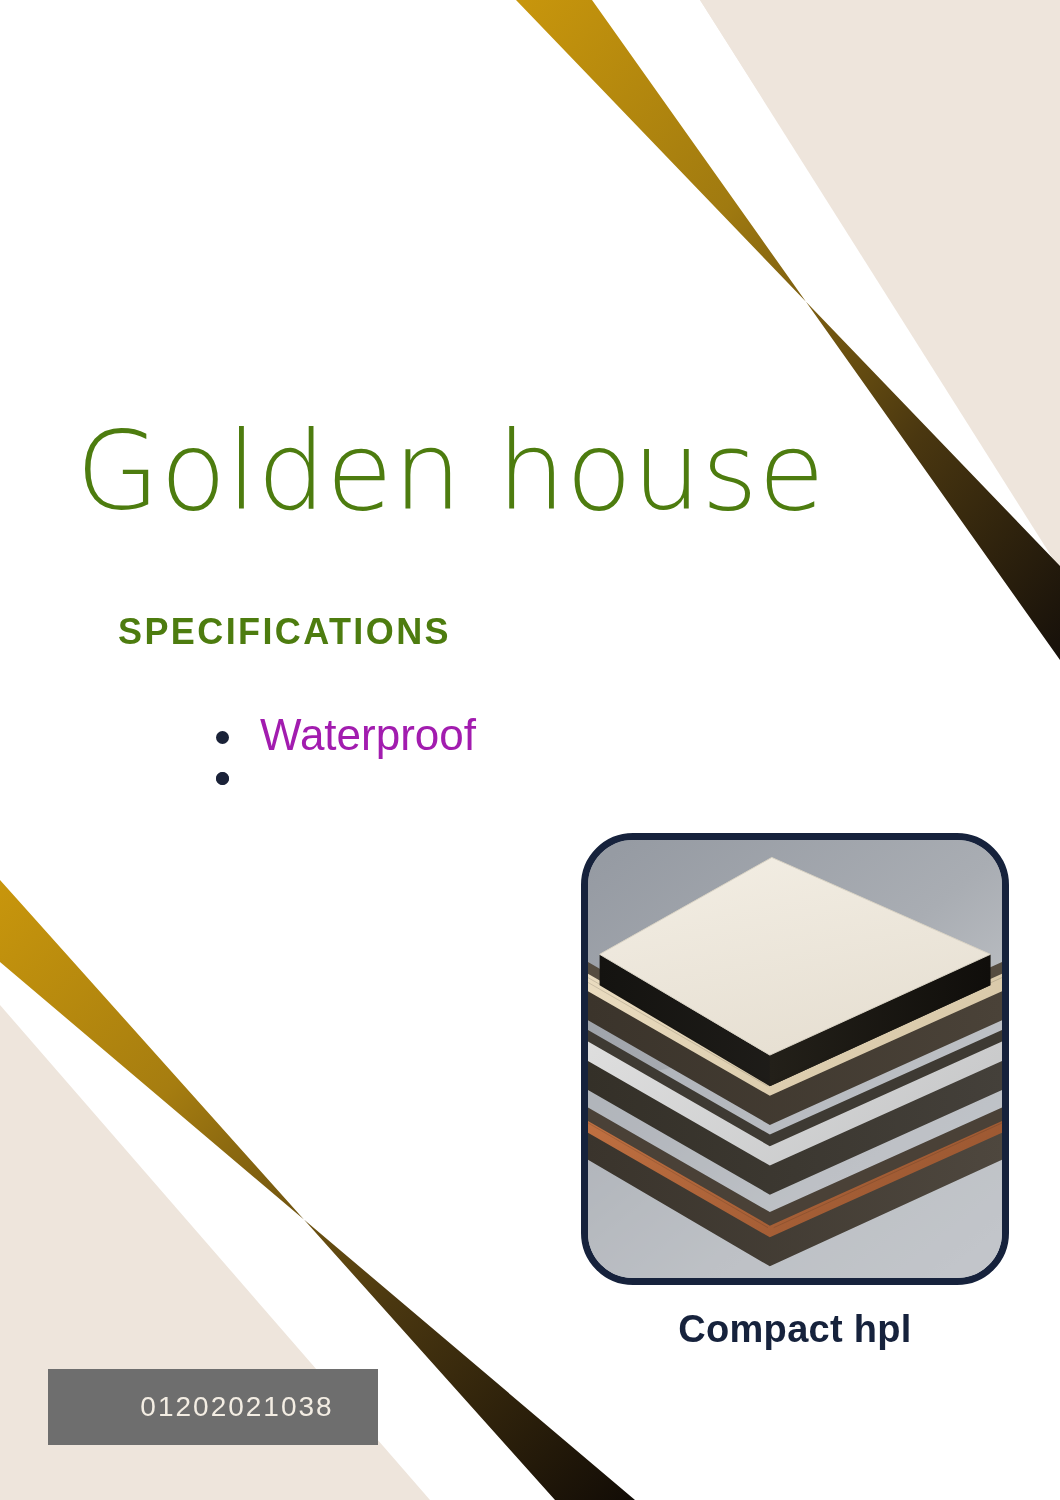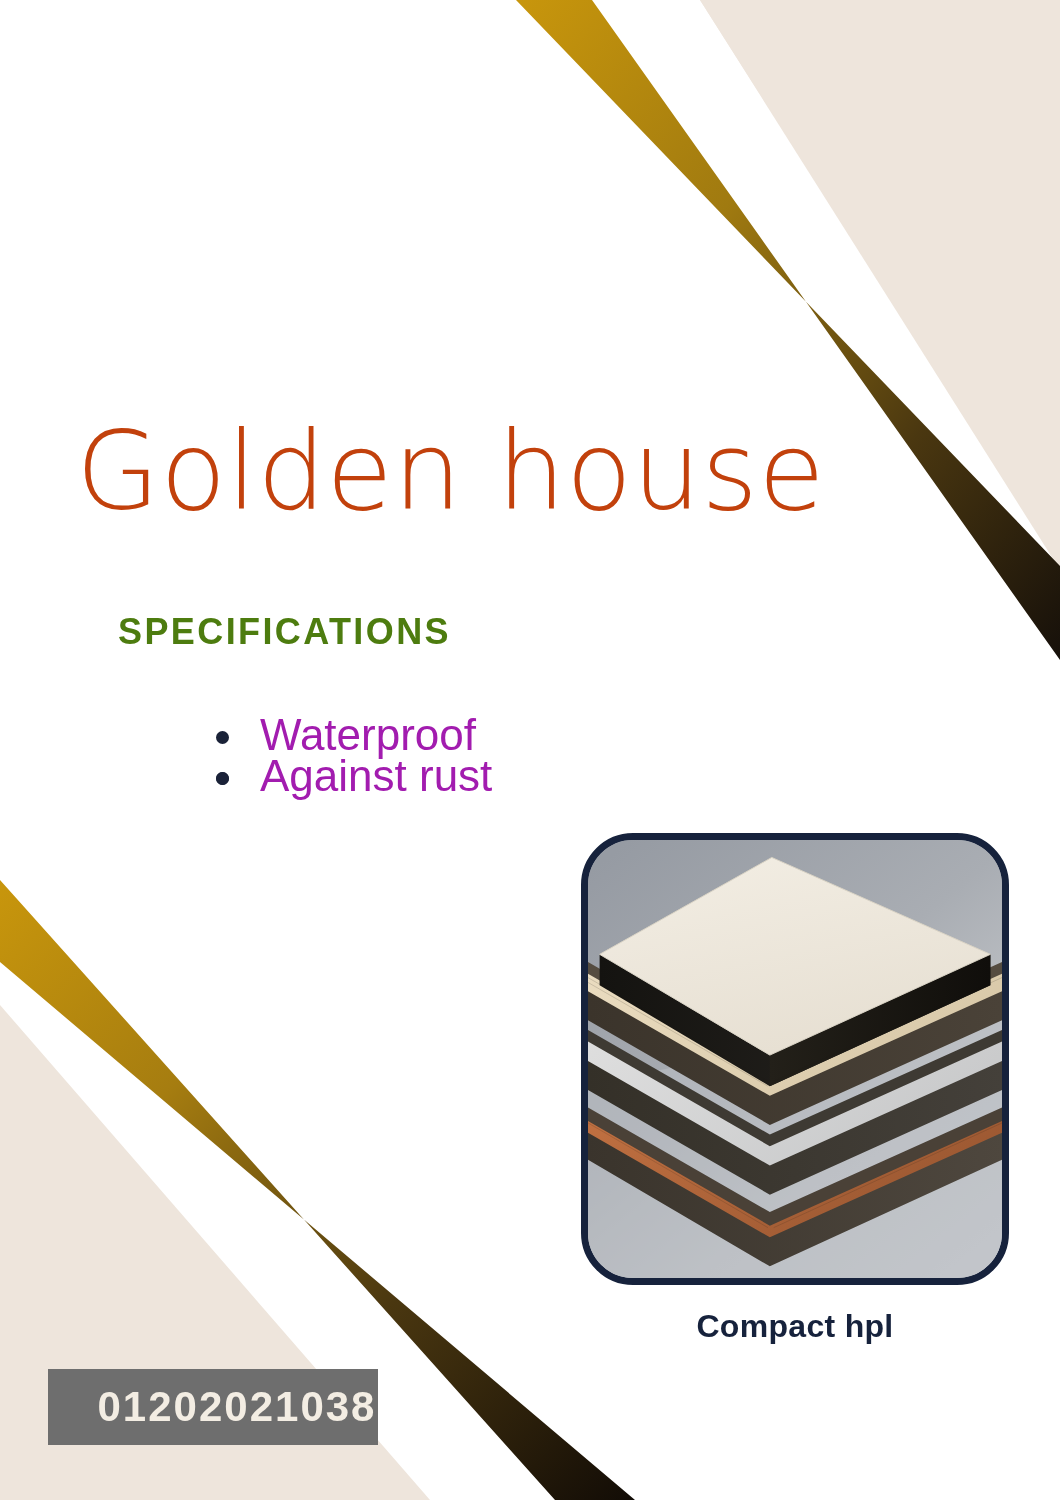--- a/index.html
+++ b/index.html
@@ -29,21 +29,21 @@
 
   
   .brand-title {
     position:absolute;
     left:76px;
     top:418px;
     font-size:108px;
     line-height:1.0;
     font-weight:300;
     letter-spacing:0.5px;
-    color:#c2410c;
+    color:#4d7c0f;
     white-space:nowrap;
     font-family:"DejaVu Sans", sans-serif;
     text-align:right;
   }
 
   
   .spec-heading {
     position:absolute;
     left:118px;
     top:611px;
@@ -95,42 +95,42 @@
   }
   .product-card svg { display:block; width:100%; height:100%; }
 
   
   .product-caption {
     position:absolute;
     left:581px;
     top:1308px;
     width:428px;
     text-align:center;
-    font-size:32px;
+    font-size:38px;
     font-weight:bold;
     color:#16223C;
     letter-spacing:0.3px;
     font-family:"Liberation Sans", sans-serif;
   }
 
   
   .phone-badge {
     position:absolute;
     left:48px;
     top:1369px;
     width:330px;
     height:76px;
     background:#6E6E6E;
     display:flex;
     align-items:center;
     justify-content:center;
   }
   .phone-badge .phone-number {
-    font-size:42px;
-    font-weight:bold;
+    font-size:28px;
+    font-weight:normal;
     color:#F3EDE3;
     letter-spacing:2px;
     font-family:"Liberation Sans", sans-serif;
     margin-left:48px;
   }
 </style>
 </head>
 <body>
 
 <div class="page">
@@ -171,21 +171,20 @@
   <ul class="spec-list">
     <li>
       <span class="bullet-dot"></span>
       <span>Waterproof</span>
     </li>
     <li>
       <span class="bullet-dot"></span>
     </li>
     <li>
       <span class="bullet-dot"></span>
-      <span>Against rust</span>
     </li>
   </ul>
 
   <div class="product-card">
     <svg viewBox="0 0 428 452" xmlns="http://www.w3.org/2000/svg" preserveAspectRatio="none">
       <defs>
         <linearGradient id="bgGrad" x1="0.1" y1="0" x2="0.85" y2="1">
           <stop offset="0%" stop-color="#969BA3"></stop>
           <stop offset="45%" stop-color="#A9ADB3"></stop>
           <stop offset="72%" stop-color="#BFC2C6"></stop>

